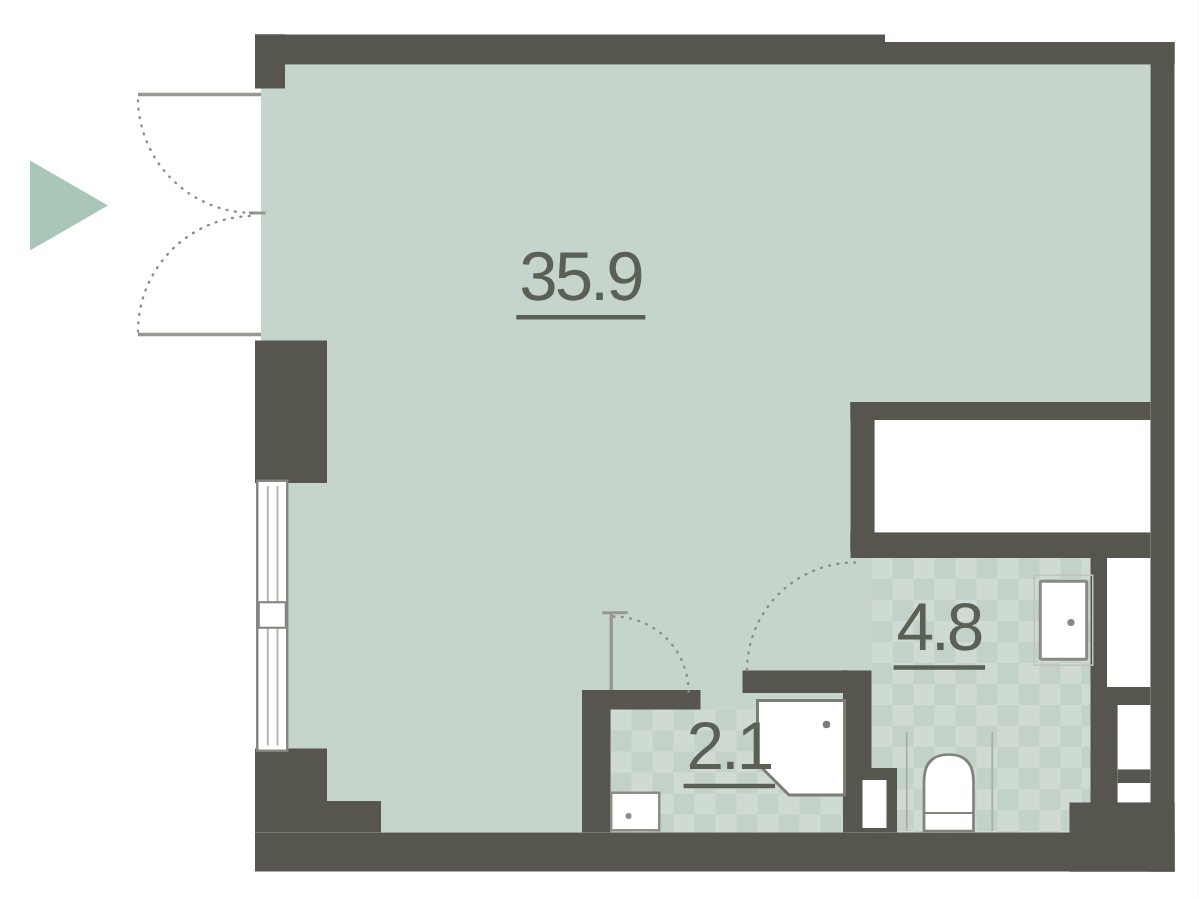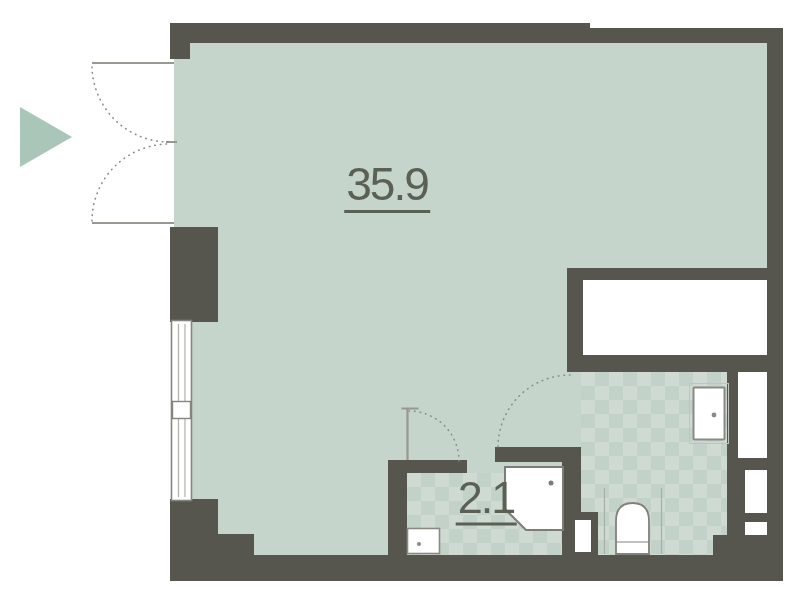--- a/index.html
+++ b/index.html
@@ -92,15 +92,16 @@
 
     <rect x="407.5" y="528.5" width="32" height="25" fill="#ffffff" stroke="#8a8a84" stroke-width="1.6"></rect>
     <circle cx="419" cy="544" r="2" fill="#8a8a84"></circle>
 
     <path d="M604.5,488 V554 M661.5,488 V554" stroke="#a8b0a6" stroke-width="1.2" fill="none"></path>
     <path d="M616,554 V521 Q616,503 632.5,503 Q649,503 649,521 V554 Z" fill="#ffffff" stroke="#82827c" stroke-width="1.8"></path>
     <path d="M616,542 H649" stroke="#82827c" stroke-width="1.2" fill="none"></path>
   </svg>
 
   <div class="area-label" id="label-main">35.9</div>
+  <div class="area-label" id="label-bath">4.8</div>
   <div class="area-label" id="label-wc">2.1</div>
 
 </div>
 
 </body></html>

